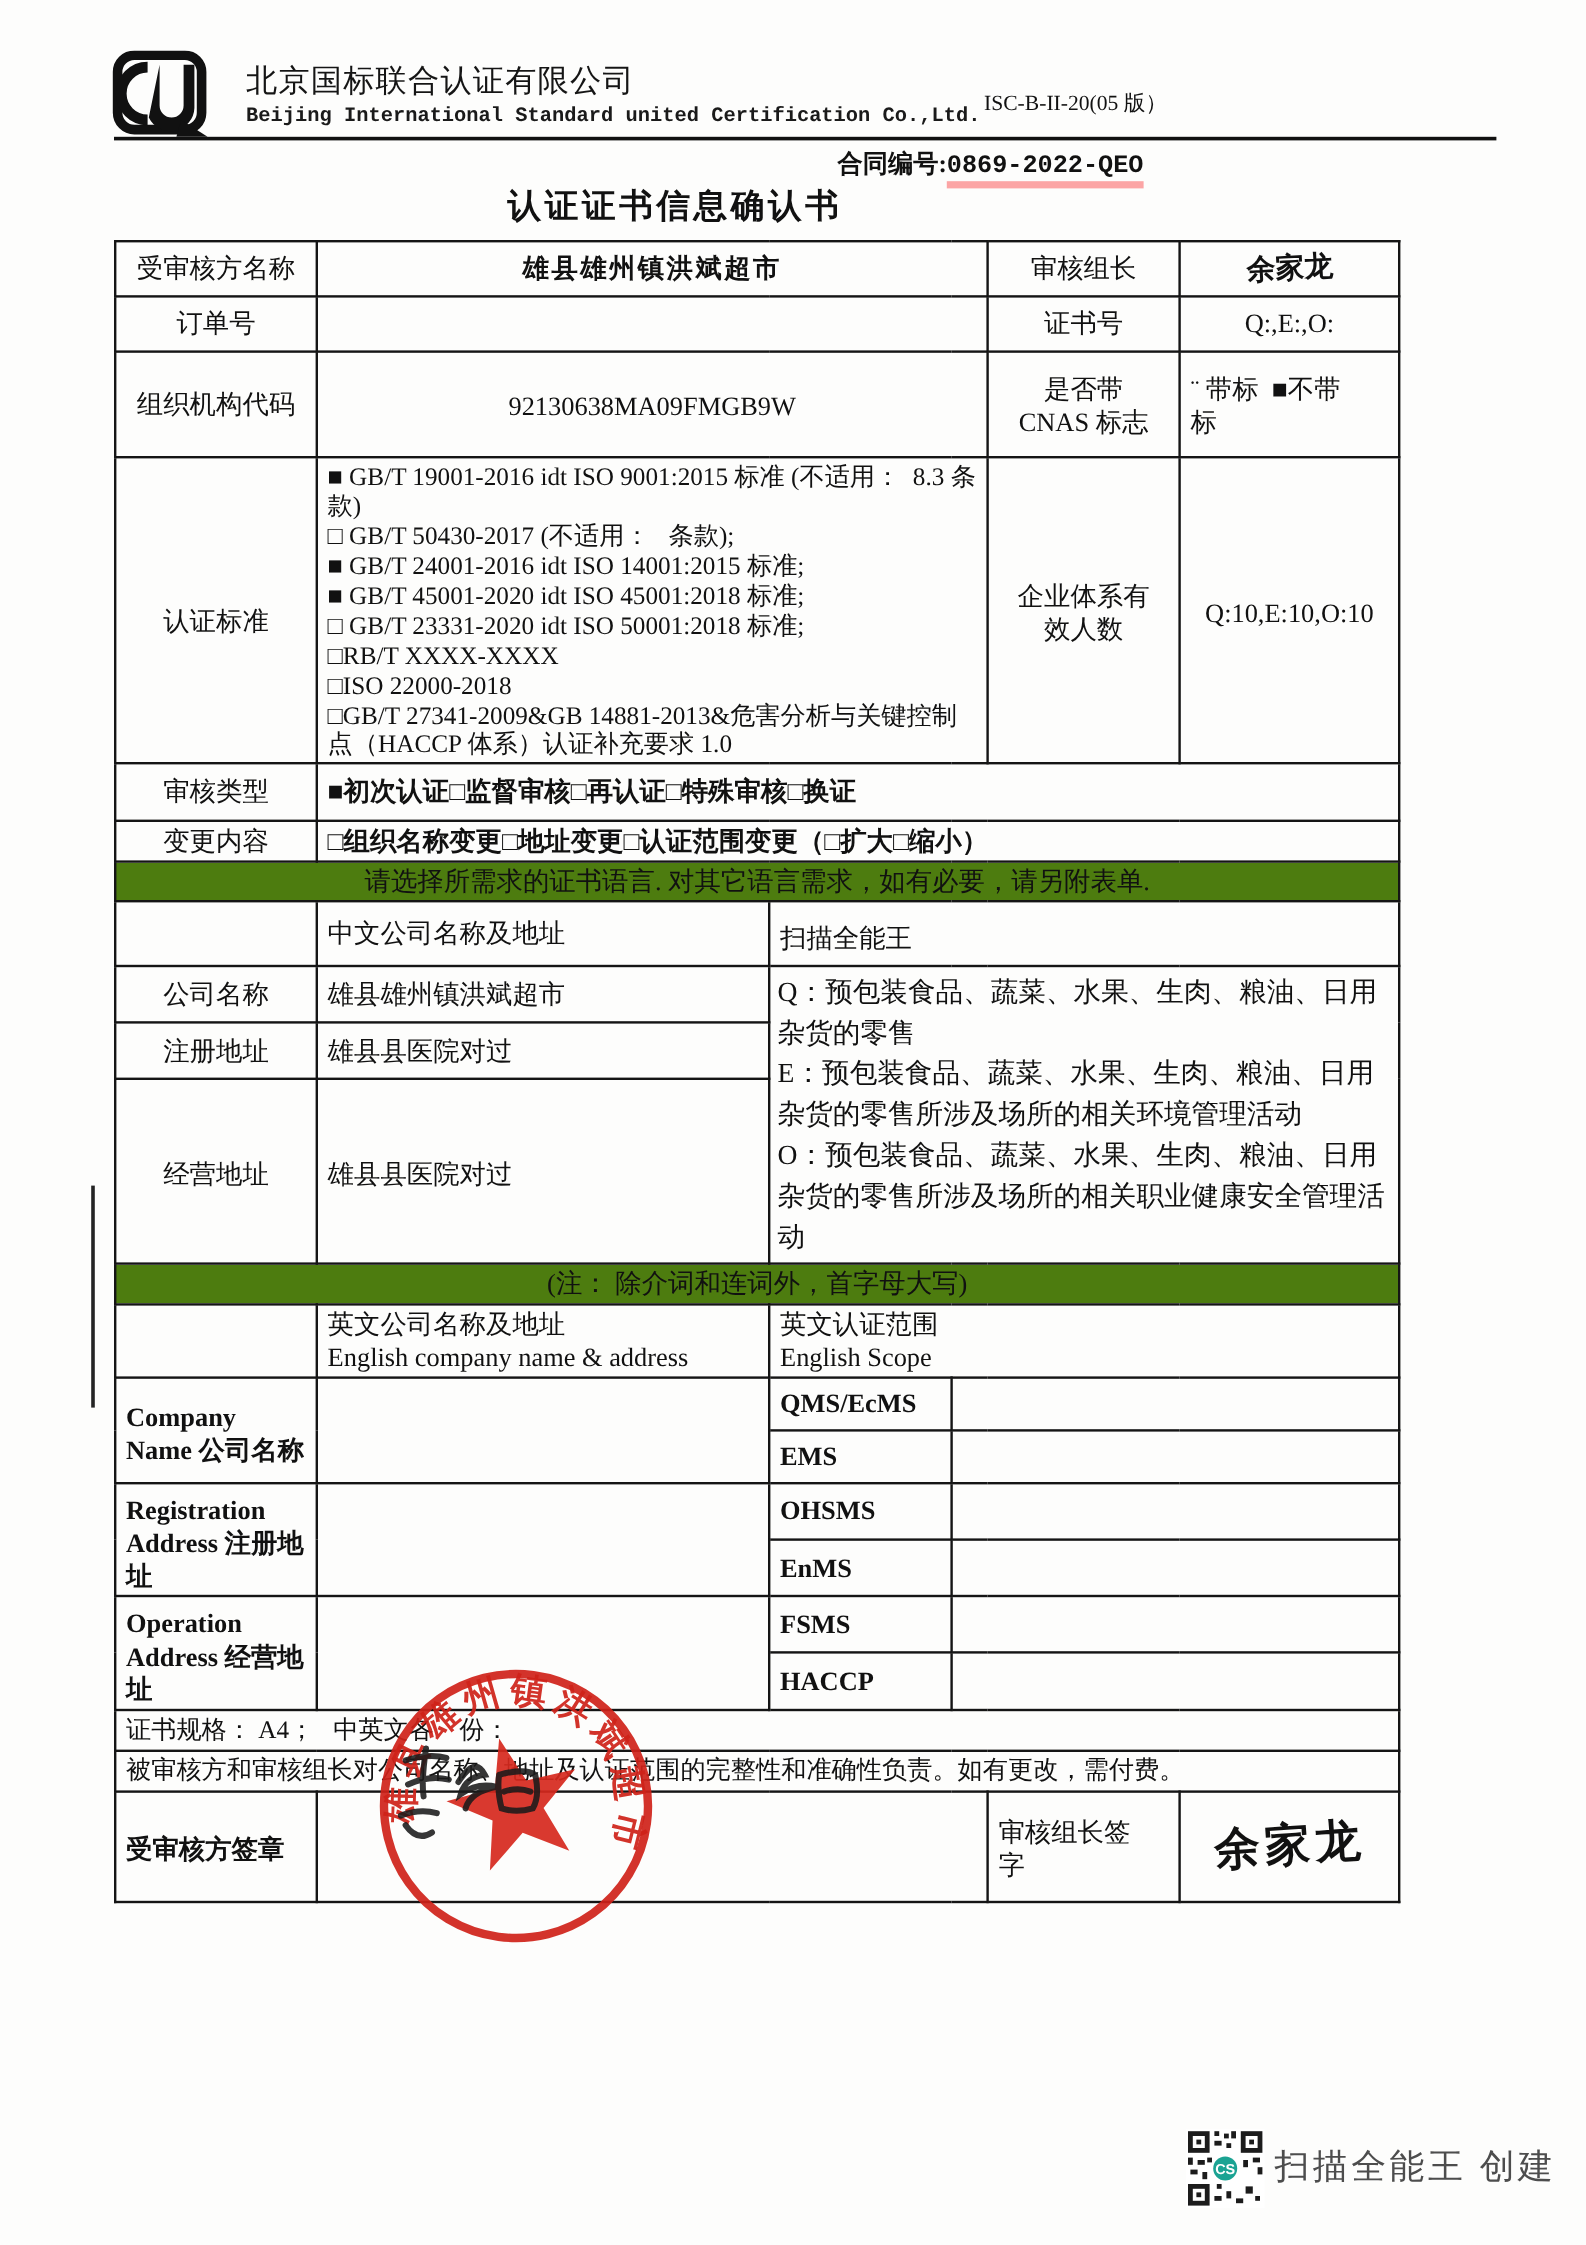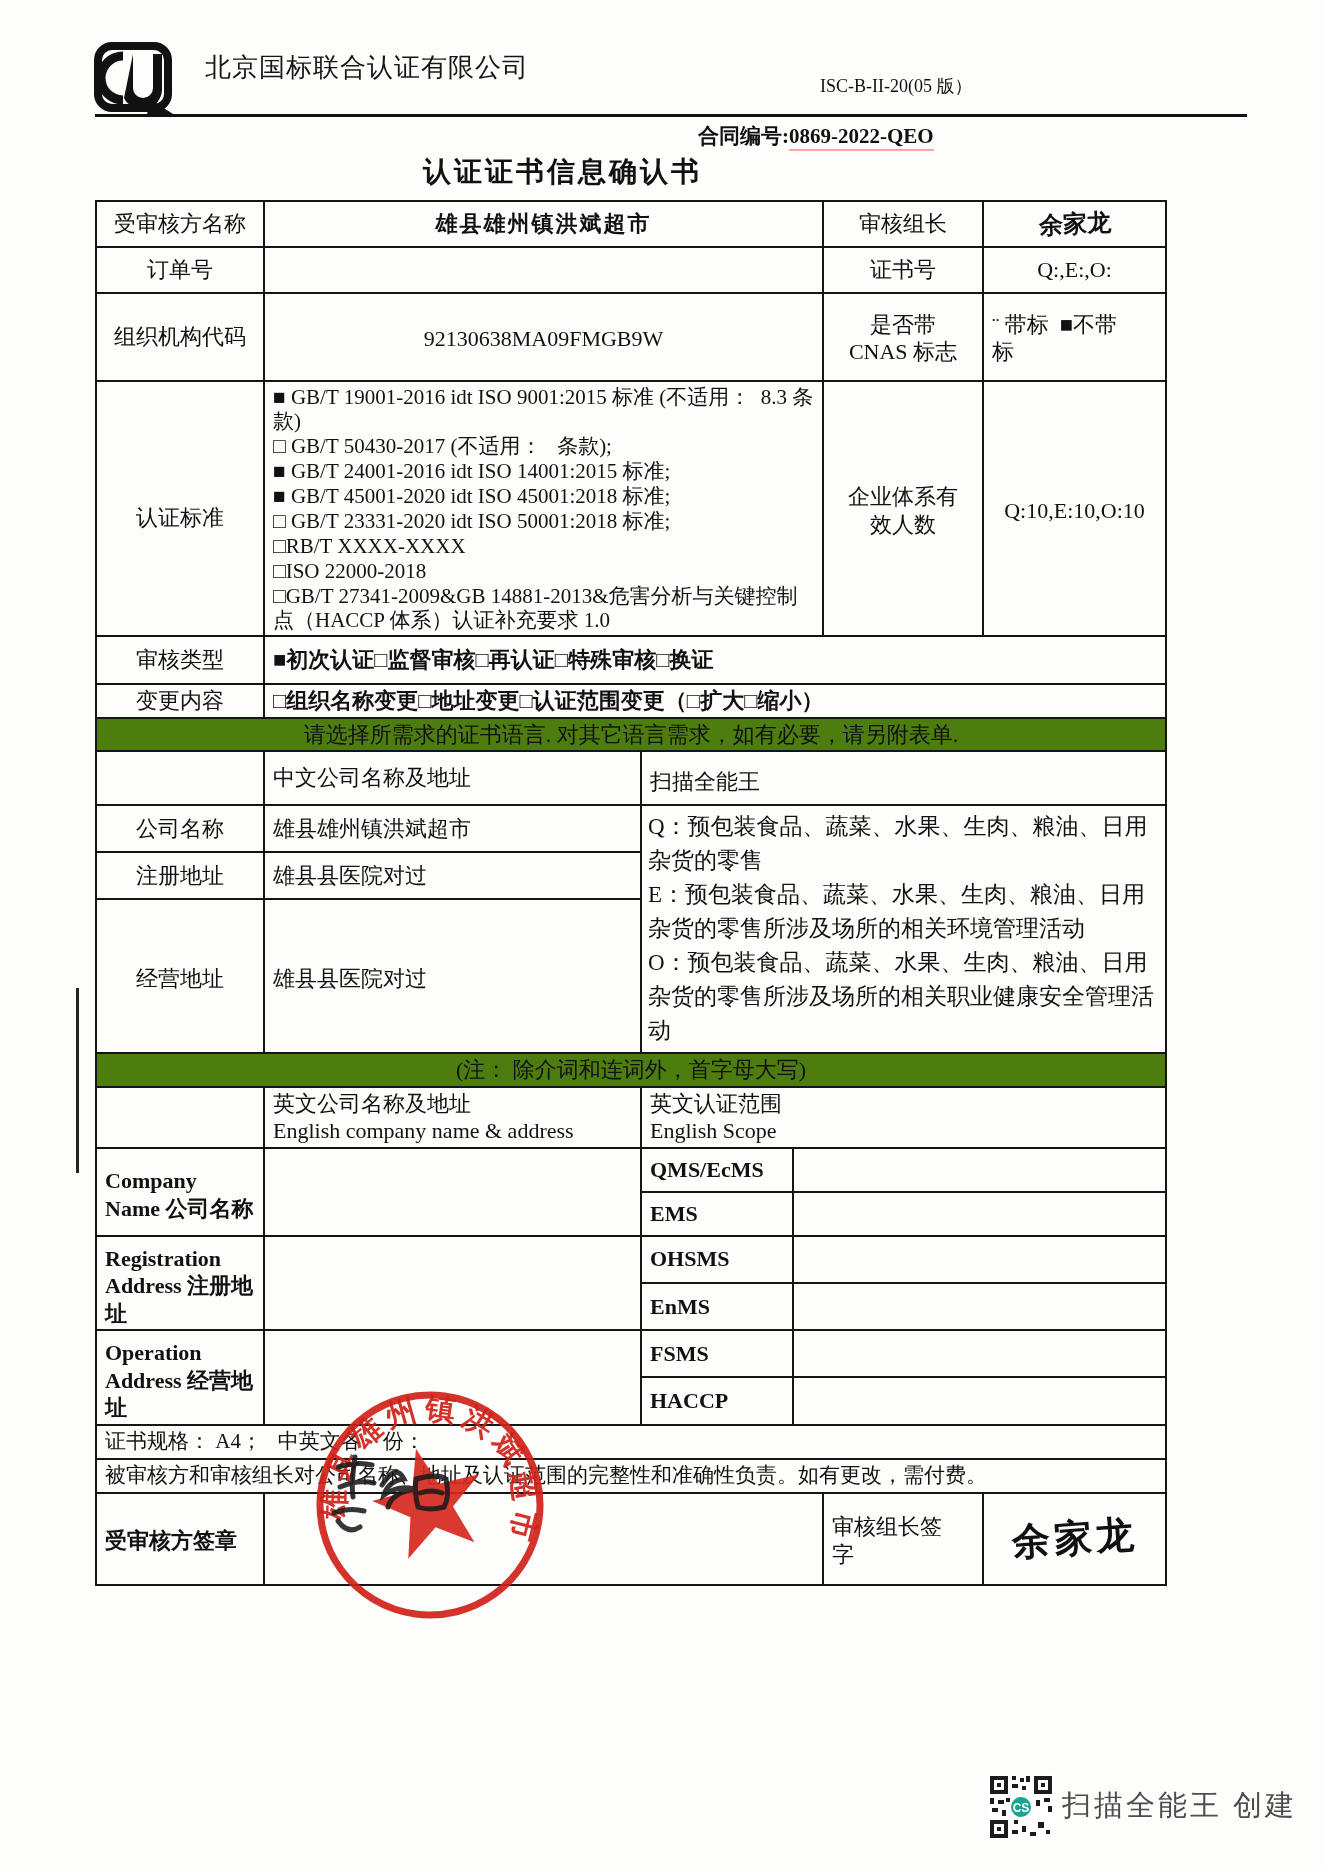--- a/index.html
+++ b/index.html
@@ -7,21 +7,21 @@
         font-family:"Liberation Serif","DejaVu Sans",serif;color:#111;}
   
   .logo{position:absolute;left:93px;top:42px;}
   .co-cn{position:absolute;left:205px;top:50px;font-family:"Liberation Sans","DejaVu Sans",sans-serif;
          font-size:26px;letter-spacing:1px;color:#151515;}
   .co-en{position:absolute;left:205px;top:88px;font-family:"Liberation Mono","DejaVu Sans Mono",monospace;
          font-size:17px;font-weight:bold;color:#1a1a1a;}
   .form-code{position:absolute;left:820px;top:74px;font-size:18px;}
   .hr-rule{position:absolute;left:95px;top:114px;width:1152px;height:3px;background:#111;}
   .contract{position:absolute;left:698px;top:122px;font-size:21px;font-weight:bold;}
-  .contract u{text-decoration:none;border-bottom:2px solid #fca5a5;padding-bottom:1px;}
+  .contract u{text-decoration:none;border-bottom:6px solid #fca5a5;padding-bottom:1px;font-family:Liberation Mono, monospace;}
   .doc-title{position:absolute;left:95px;top:153px;width:935px;text-align:center;
              font-size:28px;font-weight:bold;letter-spacing:3px;}
   
   table.main{position:absolute;left:95px;top:200px;width:1070px;border-collapse:collapse;table-layout:fixed;}
   table.main td{border:2px solid #151515;font-size:22px;line-height:1.25;padding:2px 8px;vertical-align:middle;
                 overflow:hidden;}
   td.c{text-align:center;}
   td.top{vertical-align:top;}
   td.pre{white-space:pre-wrap;}
   td.gray{background:#4d7c0f;text-align:center;font-size:21px;padding:1px 4px;}
@@ -45,20 +45,21 @@
 
 <div class="page">
 
   <svg class="logo" width="88" height="74" viewBox="0 0 88 74">
     <rect x="5" y="4" width="70" height="62" rx="14" fill="none" stroke="#111" stroke-width="8"></rect>
     <path d="M 30 14 a 22 22 0 0 0 0 44" fill="none" stroke="#111" stroke-width="9"></path>
     <path d="M 40 12 v 34 a 10 10 0 0 0 20 0 v -34 h 9 v 36 a 20 20 0 0 1 -38 8 z" fill="#111"></path>
     <path d="M 58 58 l 22 14 h -26 z" fill="#111"></path>
   </svg>
   <div class="co-cn">北京国标联合认证有限公司</div>
+  <div class="co-en">Beijing International Standard united Certification Co.,Ltd.</div>
   <div class="form-code">ISC-B-II-20(05 版）</div>
   <div class="hr-rule"></div>
   <div class="contract">
     <span>合同编号:</span><u>0869-2022-QEO</u>
   </div>
   <div class="doc-title">认证证书信息确认书</div>
 
   <table class="main">
     <colgroup>
       <col style="width:168px">

